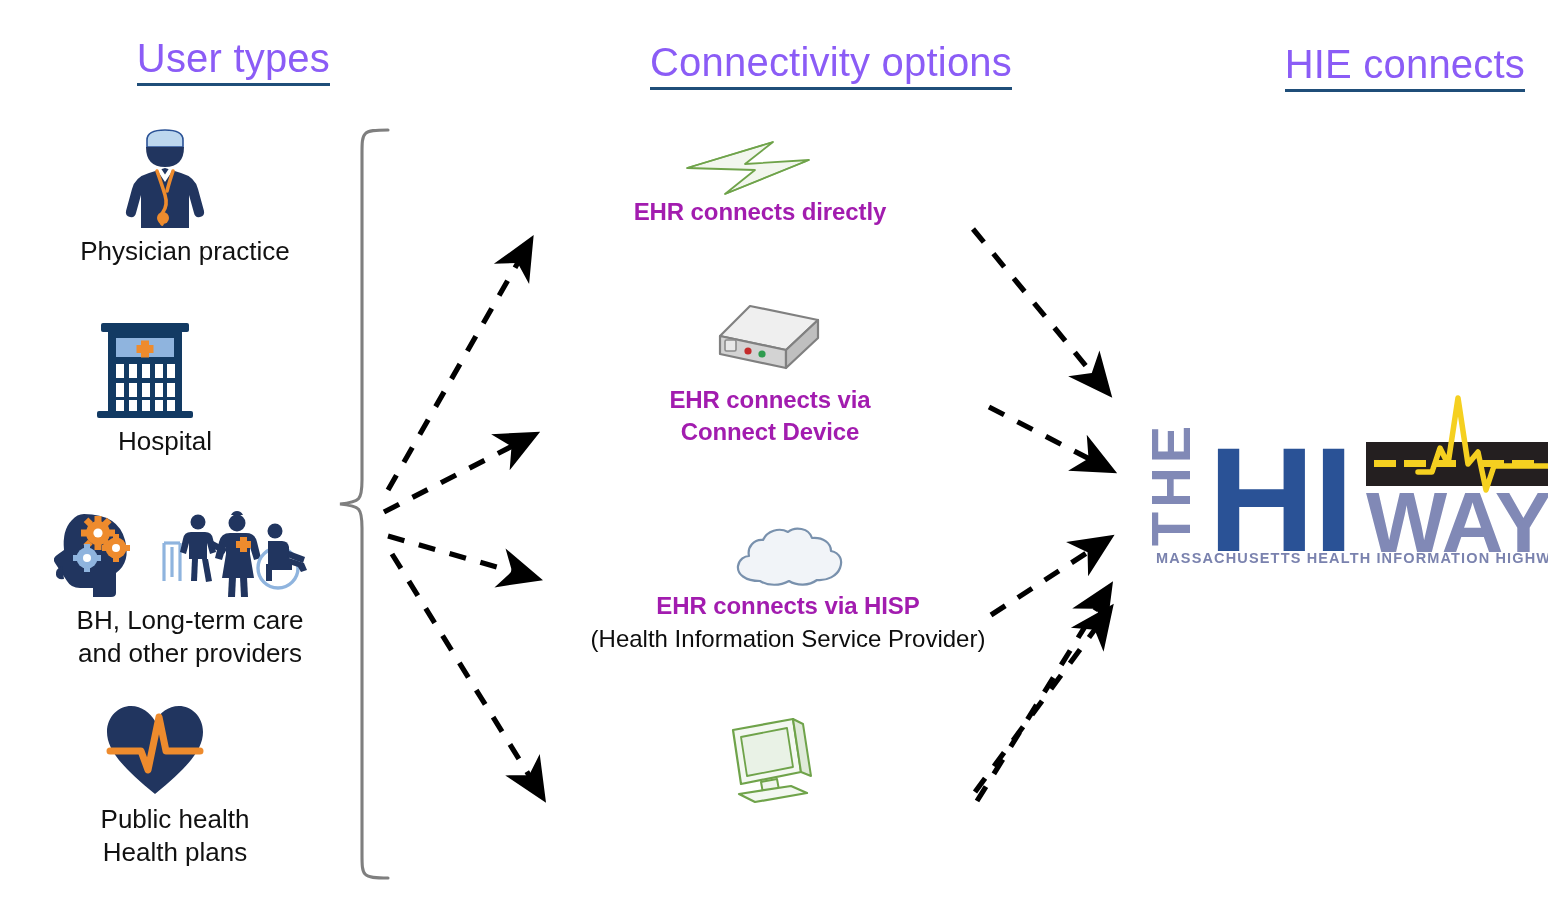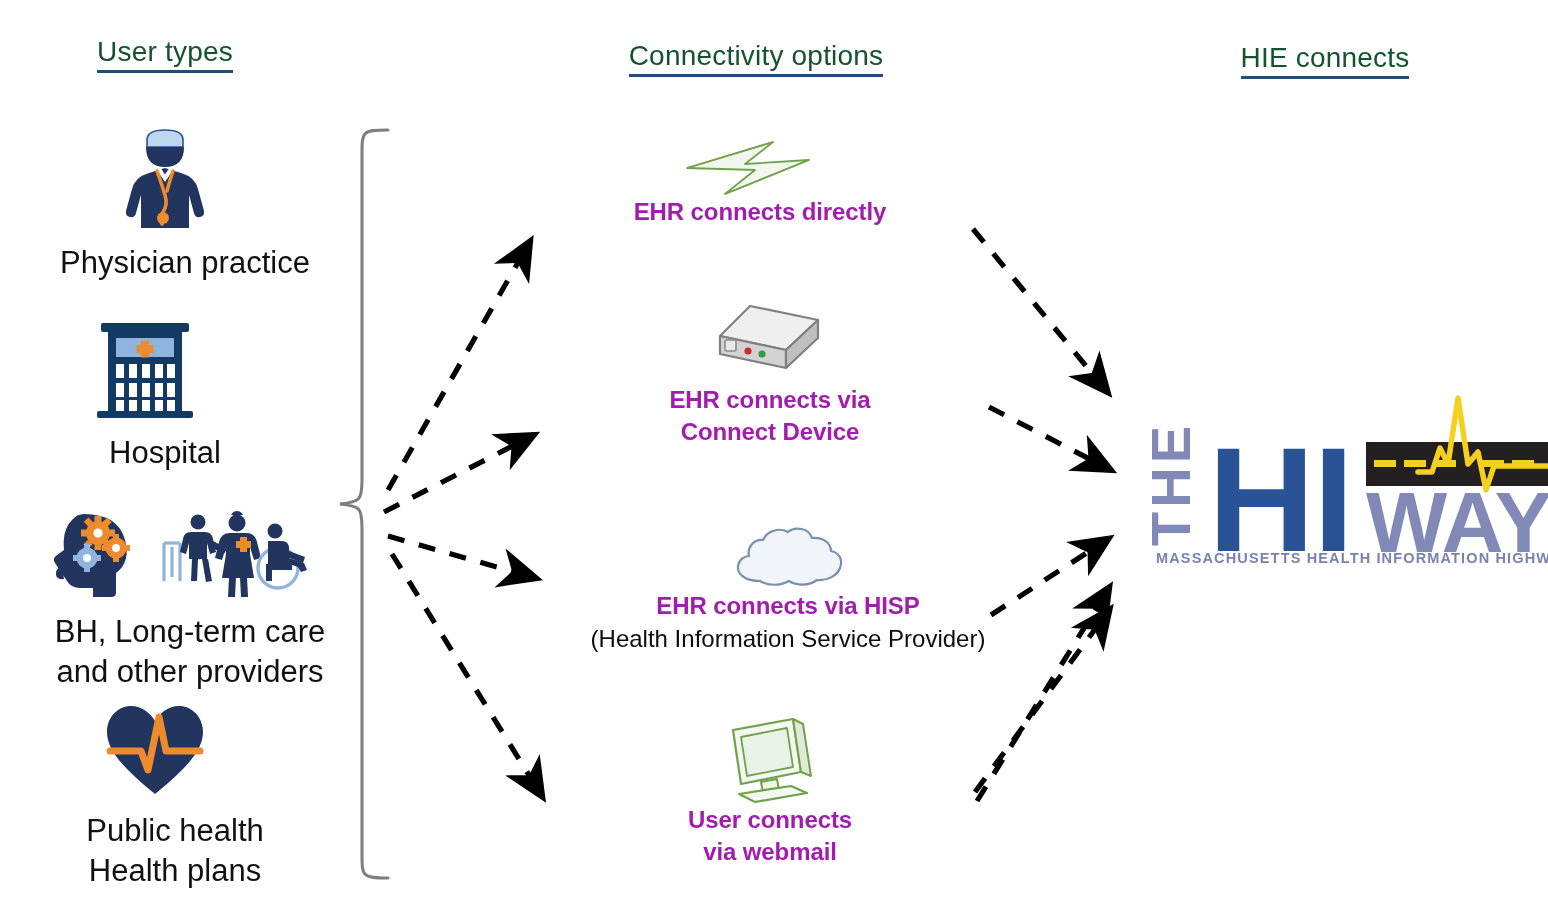--- a/index.html
+++ b/index.html
@@ -6,36 +6,36 @@
   body{
     width:1548px;height:912px;position:relative;overflow:hidden;
     font-family:"Liberation Sans","DejaVu Sans",sans-serif;
     -webkit-font-smoothing:antialiased;
   }
   .stage{position:absolute;inset:0;width:1548px;height:912px;}
   .abs{position:absolute;}
 
   
   .col-head{
-    position:absolute;text-align:center;color:#14532d;
-    font-size:28px;font-weight:400;letter-spacing:.2px;
+    position:absolute;text-align:right;color:#8b5cf6;
+    font-size:40px;font-weight:400;letter-spacing:.2px;
     white-space:nowrap;
   }
   .col-head .ul{
     display:inline-block;border-bottom:3px solid #1F4E79;padding-bottom:2px;
   }
   #head-users{left:0;top:36px;width:330px;}
   #head-conn{left:500px;top:40px;width:512px;}
   #head-hie{left:1125px;top:42px;width:400px;}
 
   
   .user-block{position:absolute;text-align:center;}
   .user-label{
-    font-size:31px;color:#111111;line-height:1.28;font-weight:400;
-    margin-top:15px;white-space:pre-line;padding-left:40px;
+    font-size:26px;color:#111111;line-height:1.28;font-weight:400;
+    margin-top:7px;white-space:pre-line;padding-left:40px;
   }
   .icon-wrap{display:flex;align-items:flex-end;justify-content:center;}
 
   
   .opt-block{position:absolute;text-align:center;}
   .opt-label{
     font-size:24px;font-weight:bold;color:#a21caf;line-height:1.32;
     white-space:pre-line;letter-spacing:-.1px;
   }
   .opt-sub{
@@ -313,22 +313,20 @@
         <path d="M18 16 L78 5 L86 58 L26 70 Z" fill="#F3F8F1" stroke="#6FA34A" stroke-width="2.2" stroke-linejoin="round"></path>
         <path d="M26 23 L72 14 L78 53 L32 62 Z" fill="#E9F2E6" stroke="#6FA34A" stroke-width="1.8" stroke-linejoin="round"></path>
 
         <path d="M78 5 L88 10 L96 62 L86 58 Z" fill="#DFEAD9" stroke="#6FA34A" stroke-width="2" stroke-linejoin="round"></path>
 
         <path d="M46 68 L62 65 L64 76 L48 79 Z" fill="#EFF5ED" stroke="#6FA34A" stroke-width="2" stroke-linejoin="round"></path>
 
         <path d="M24 80 L76 72 L92 79 L40 88 Z" fill="#F3F8F1" stroke="#6FA34A" stroke-width="2.2" stroke-linejoin="round"></path>
       </svg>
     </div>
-    <div class="opt-label">User connects
-via webmail</div>
   </div>
 
   <svg class="abs" style="left:955px;top:215px;" width="220" height="430" viewBox="0 0 220 430">
     <defs>
       <marker id="ah2" markerWidth="9" markerHeight="9" refX="6.4" refY="4.5" orient="auto">
         <path d="M0,0.6 L8.6,4.5 L0,8.4 L2.4,4.5 Z" fill="#000000"></path>
       </marker>
     </defs>
     <g fill="none" stroke="#000000" stroke-width="5.2" stroke-dasharray="17 15" marker-end="url(#ah2)">
 

